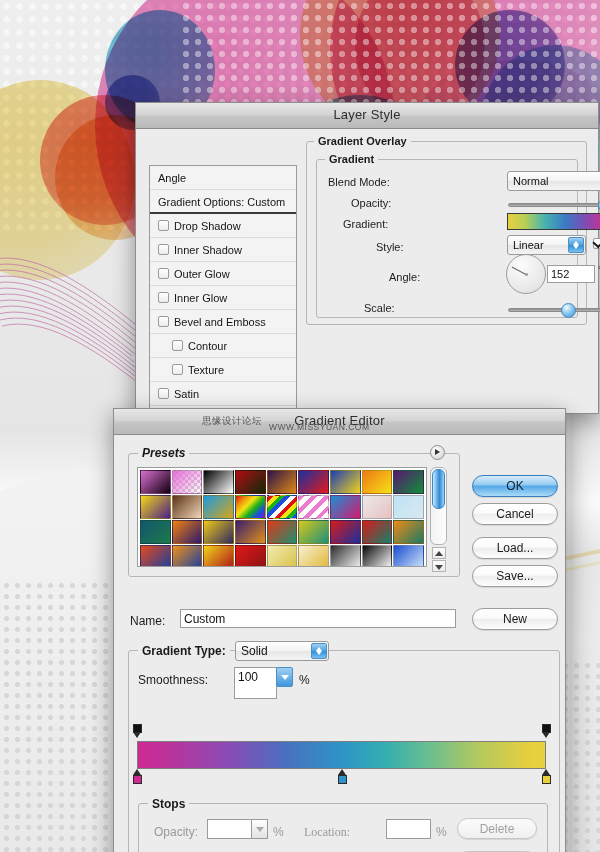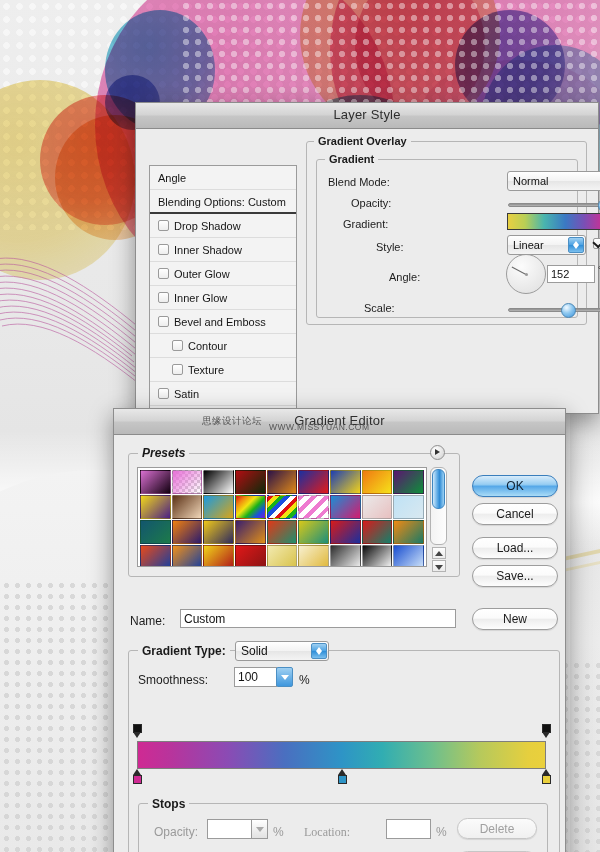--- a/index.html
+++ b/index.html
@@ -196,21 +196,21 @@
     <div class="tt">Layer Style</div>
   </div>
 
   <div class="panelbody" style="position:absolute;left:0;top:26px;right:0;bottom:0;">
 
     <div id="ls-list">
       <div class="ls-row">
         <span class="tx" style="left:8px">Angle</span>
       </div>
       <div class="ls-row head">
-        <span class="tx" style="left:8px">Blending Options: Custom</span>
+        <span class="tx" style="left:8px">Gradient Options: Custom</span>
       </div>
       <div id="effect-rows">
           <div class="ls-row">
             <span class="chk cb"></span>
             <span class="tx">Drop Shadow</span>
           </div>
           <div class="ls-row">
             <span class="chk cb"></span>
             <span class="tx">Inner Shadow</span>
           </div>
@@ -360,21 +360,21 @@
     <div class="btn" style="left:358px;top:173px;width:86px;height:22px;">New</div>
 
     <div class="groupbox" style="left:14px;top:215px;width:430px;height:230px;"></div>
     <div class="grouplabel" style="left:24px;top:209px;font-size:12px;">Gradient Type:</div>
     <div class="popup" style="left:121px;top:206px;width:94px;font-size:12px;">
       <span>Solid</span>
       <span class="arrows"></span>
     </div>
 
     <div class="lbl" style="left:24px;top:238px;font-size:12px;">Smoothness:</div>
-    <div class="field" style="left:120px;top:232px;width:43px;height:20px;font-size:12px;line-height:17px;">100</div>
+    <div class="field" style="left:120px;top:232px;width:43px;height:32px;font-size:12px;line-height:17px;">100</div>
     <div class="dropbtn blue" style="left:162px;top:232px;height:20px;"></div>
     <div class="lbl" style="left:185px;top:238px;font-size:12px;">%</div>
 
     <div id="ramp" style="left: 23px; top: 306px; width: 409px; height: 28px; background: linear-gradient(90deg, rgb(207, 42, 147) 0%, rgb(184, 52, 156) 8%, rgb(139, 75, 180) 22%, rgb(74, 111, 192) 36%, rgb(46, 148, 198) 50%, rgb(49, 173, 178) 60%, rgb(108, 191, 142) 72%, rgb(182, 201, 92) 84%, rgb(230, 207, 62) 96%, rgb(234, 208, 60) 100%);"></div>
     <div id="stops-top">
         <div class="stop-top" style="left: 18px; top: 289px;">
           <span class="sq" style="background:#111111"></span>
           <span class="tip"></span>
         </div>
         <div class="stop-top" style="left: 427px; top: 289px;">

